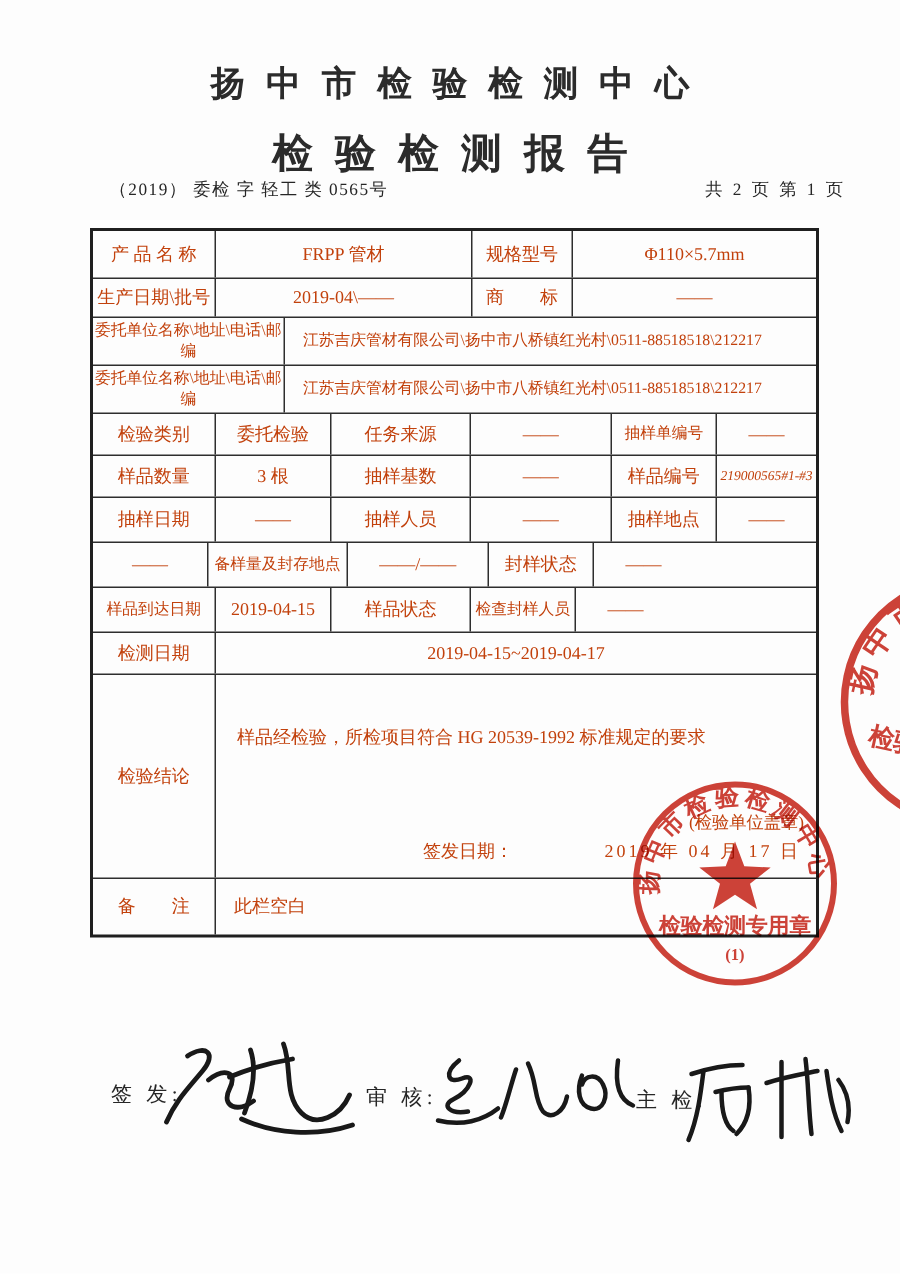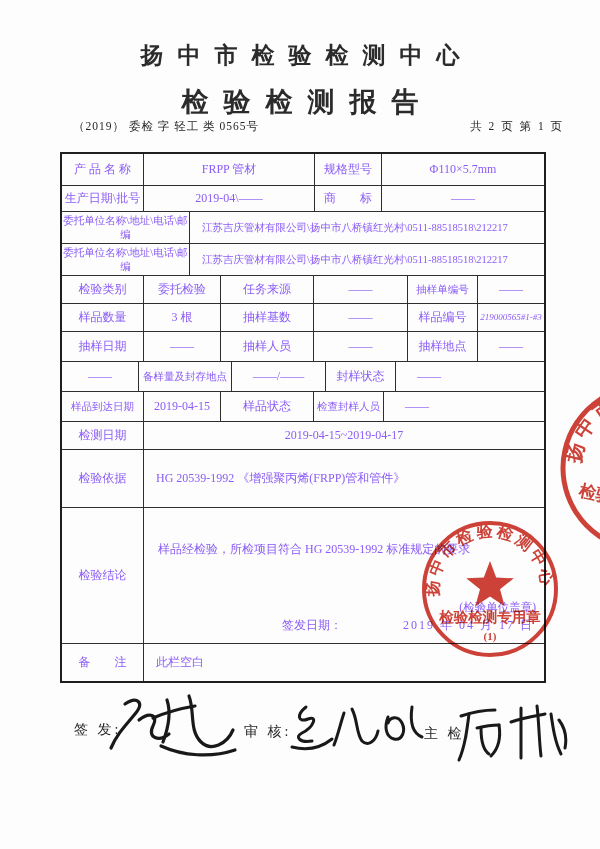--- a/index.html
+++ b/index.html
@@ -25,21 +25,21 @@
   
   .report-table {
     position:absolute; left:60px; top:152px; width:486px;
     border:2px solid #1f1f1f; background:transparent;
   }
   .trow { display:flex; border-bottom:1px solid #2e2e2e; }
   .trow:last-child { border-bottom:none; }
   .cell {
     border-right:1px solid #2e2e2e;
     display:flex; align-items:center; justify-content:center;
-    font-size:12px; text-align:center; line-height:1.25; color:#8b5cf6;
+    font-size:12px; text-align:center; line-height:1.25; color:#c2410c;
     overflow:hidden;
   }
   .cell:last-child { border-right:none; }
   .cell.left { justify-content:flex-start; text-align:left; padding-left:12px; }
   .cell.sm  { font-size:10.5px; }
   .cell.xs  { font-size:9px; font-family:"Liberation Serif","DejaVu Serif",serif;font-style:italic; }
   .w82{width:82px;} .w77{width:77px;} .w93{width:93px;} .w94{width:94px;}
   .w70{width:70px;} .w66{width:66px;} .w171{width:171px;} .w67{width:67px;}
   .w162{width:162px;} .w160{width:128px;} .w322{width:322px;} .w400{width:400px;}
 
@@ -137,24 +137,20 @@
       <div class="cell w93">样品状态</div>
       <div class="cell w70 sm">检查封样人员</div>
       <div class="cell w66">——</div>
     </div>
 
     <div class="trow" style="height:28px">
       <div class="cell w82">检测日期</div>
       <div class="cell w400">2019-04-15~2019-04-17</div>
     </div>
 
-    <div class="trow" style="height:58px">
-      <div class="cell w82">检验依据</div>
-      <div class="cell w400 left">HG 20539-1992 《增强聚丙烯(FRPP)管和管件》</div>
-    </div>
 
     <div class="trow" style="height:136px">
       <div class="cell w82">检验结论</div>
       <div class="cell w400 concl-cell">
         <span class="concl-text">样品经检验，所检项目符合 HG 20539-1992 标准规定的要求</span>
         <span class="seal-hint">(检验单位盖章)</span>
         <span class="issue-line">
           <span>签发日期：</span>
           <span class="issue-date">2019 年 04 月 17 日</span>
         </span>

